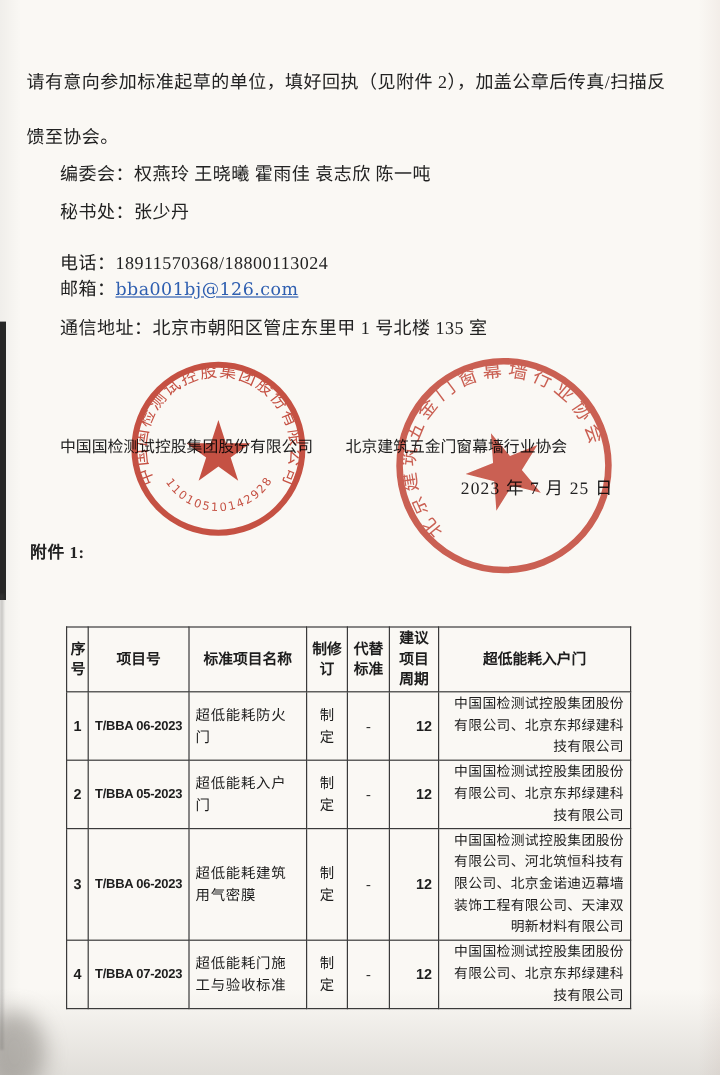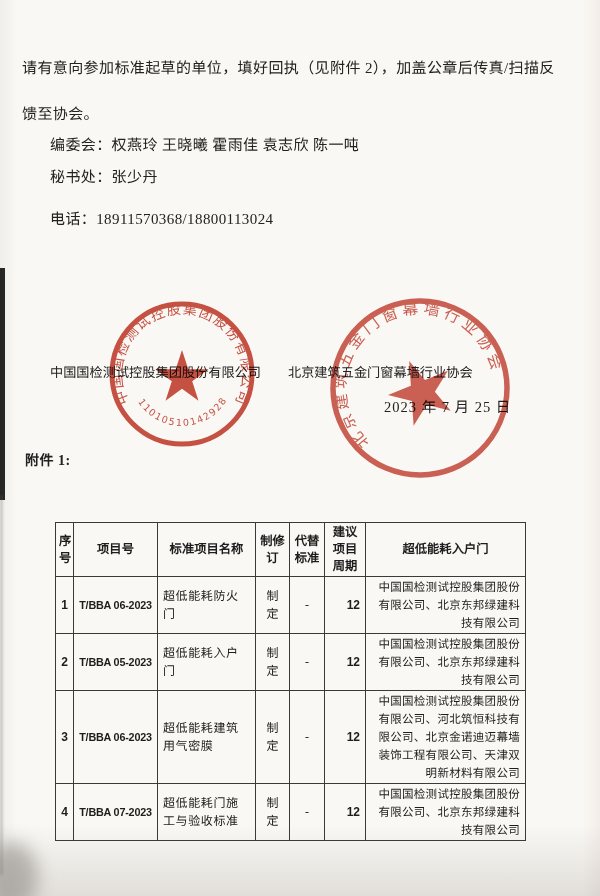--- a/index.html
+++ b/index.html
@@ -78,20 +78,26 @@
   <div class="abs intro line2">馈至协会。</div>
 
   <div class="abs field f0">
     <span>编委会：</span><span>权燕玲 王晓曦 霍雨佳 袁志欣 陈一吨</span>
   </div>
   <div class="abs field f1">
     <span>秘书处：</span><span>张少丹</span>
   </div>
   <div class="abs field f2">
     <span>电话：</span><span class="num">18911570368/18800113024</span>
+  </div>
+  <div class="abs field f3">
+    <span>邮箱：</span><a class="email-link">bba001bj@126.com</a>
+  </div>
+  <div class="abs field f4">
+    <span>通信地址：</span><span>北京市朝阳区管庄东里甲 1 号北楼 135 室</span>
   </div>
 
   <div class="abs sig-left">中国国检测试控股集团股份有限公司</div>
   <div class="abs sig-right">北京建筑五金门窗幕墙行业协会</div>
   <div class="abs sig-date">2023 年 7 月 25 日</div>
 
   <div class="abs seal seal-left">
     <svg viewBox="0 0 152 152" xmlns="http://www.w3.org/2000/svg">
       <circle cx="76" cy="76" r="70" fill="none" stroke="currentColor" stroke-width="5"></circle>
       <polygon fill="currentColor" points="76,52 82.3,71.3 102.6,71.3 86.2,83.3 92.5,102.7 76,90.7 59.5,102.7 65.8,83.3 49.4,71.3 69.7,71.3"></polygon>

